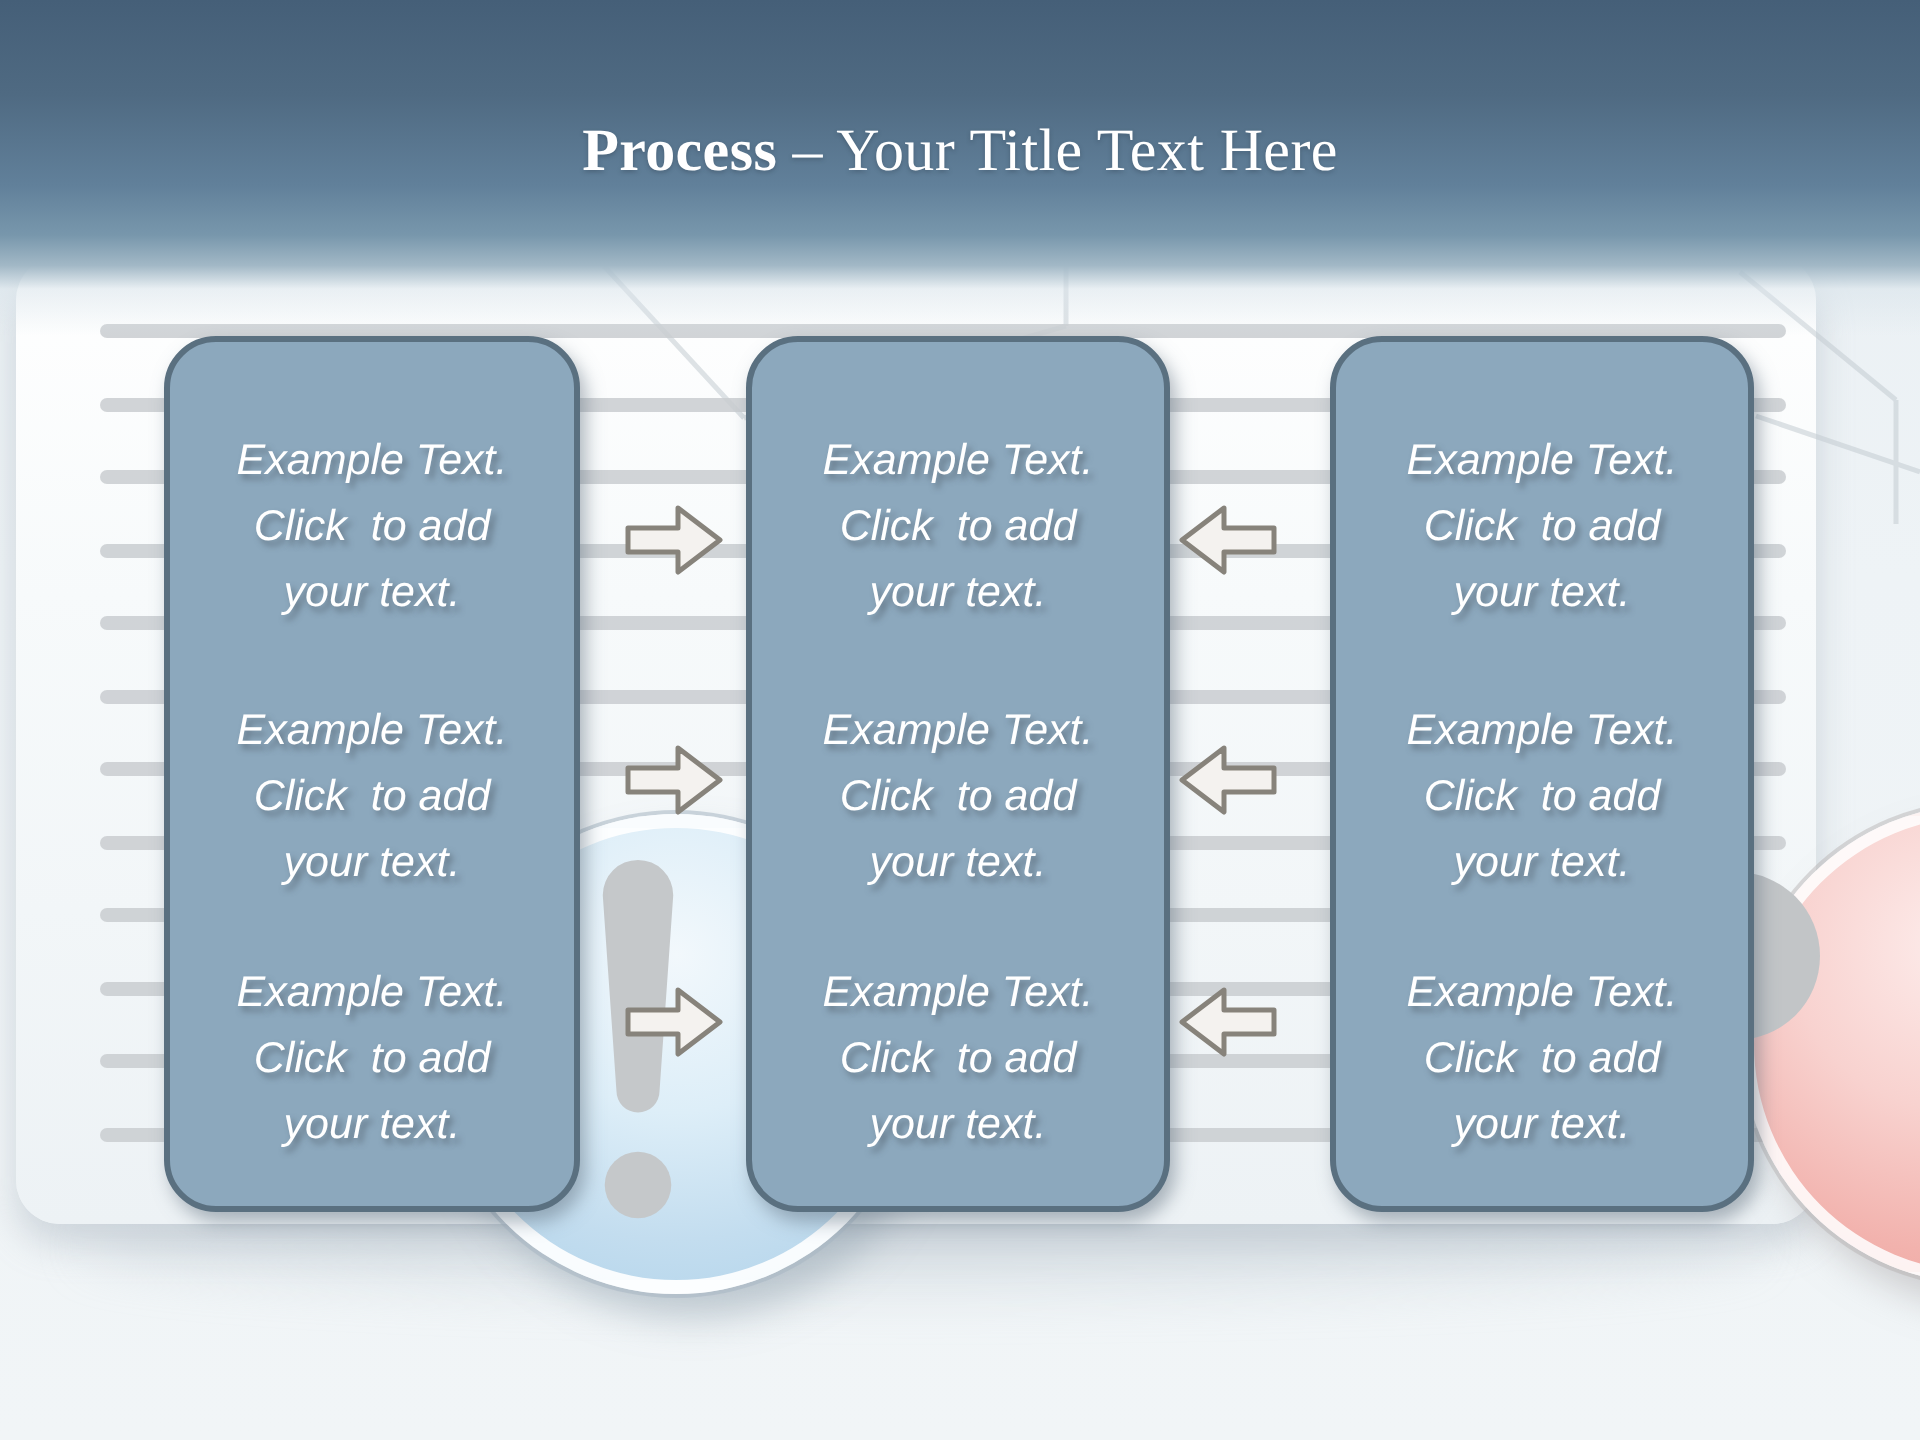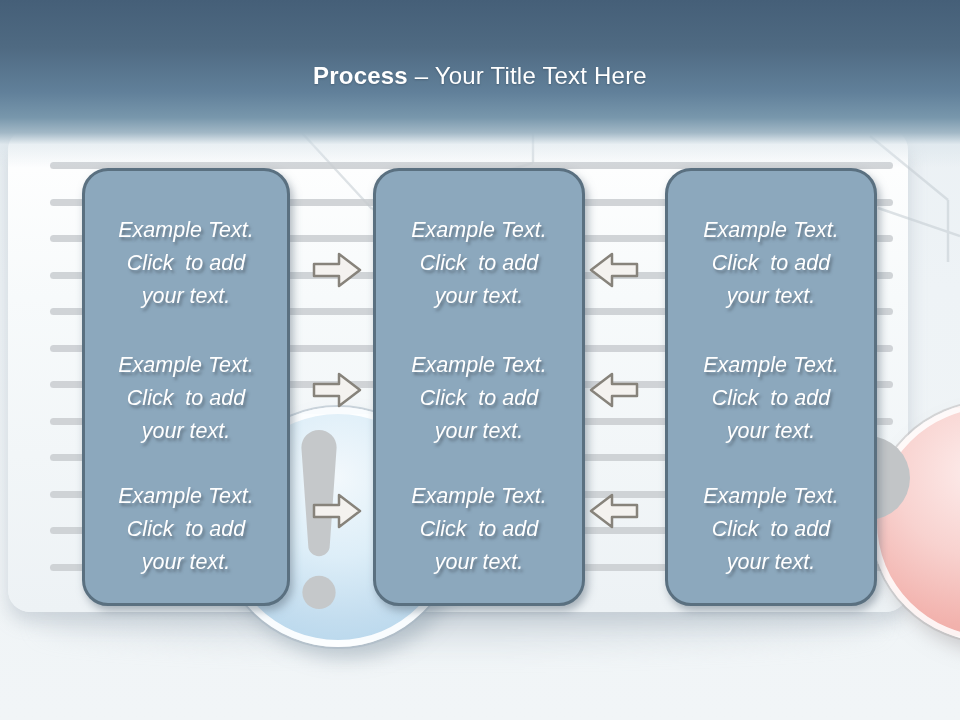--- a/index.html
+++ b/index.html
@@ -29,21 +29,21 @@
     border:6px solid rgba(255,255,255,.85);
     box-shadow:0 0 0 2px rgba(180,175,175,.45), 8px 12px 18px rgba(170,165,168,.5);}
   .red-inner-blob{position:absolute;left:826px;top:436px;width:84px;height:84px;border-radius:50%;background:#c2c5c7;}
 
   .excl-svg{position:absolute;left:299px;top:428px;width:40px;height:186px;}
 
   
   .header{position:absolute;left:0;top:0;width:960px;height:168px;
     background:linear-gradient(180deg,#455f78 0%,#4f6a82 28%,#61809a 55%,#7897ac 70%,#a2b8c6 79%,rgba(216,227,234,.55) 86%,rgba(238,243,246,0) 100%);}
   .title{position:absolute;left:0;right:0;top:56px;text-align:center;color:#ffffff;
-    font-size:24px;line-height:40px;letter-spacing:.2px;text-shadow:0 1px 2px rgba(40,55,70,.35);}
+    font-size:30px;line-height:40px;letter-spacing:.2px;text-shadow:0 1px 2px rgba(40,55,70,.35);font-family:Liberation Serif, serif;}
   .title .kw{font-weight:bold;}
 
   
   .panel{position:absolute;top:168px;height:438px;border-radius:26px;background:#8ca8bd;
     border:3px solid #5a7080;box-sizing:border-box;
     box-shadow:3px 5px 9px rgba(98,113,128,.5);padding-left:41px;}
   .panel-1{left:82px;width:208px;}
   .panel-2{left:373px;width:212px;}
   .panel-3{left:665px;width:212px;}
 

